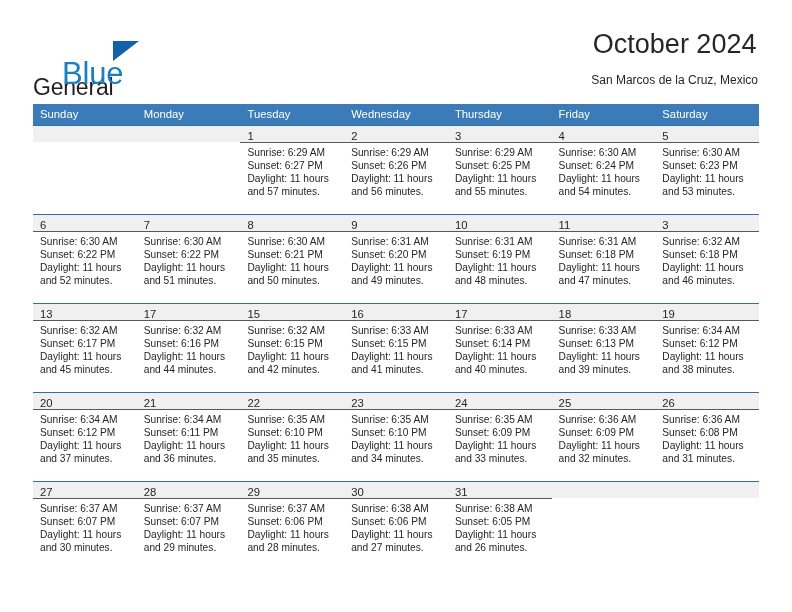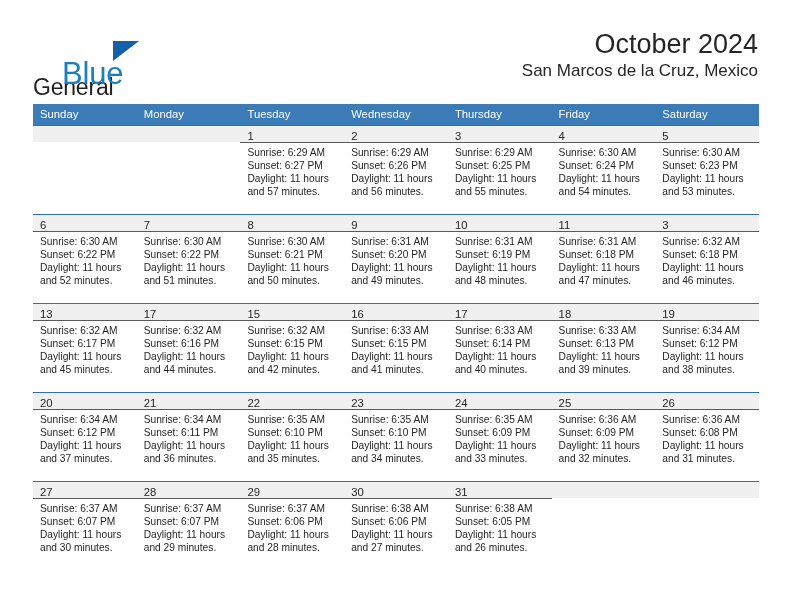--- a/index.html
+++ b/index.html
@@ -61,33 +61,33 @@
     top: 7px;
     width: 0;
     height: 0;
     border-left: 26px solid #1361a8;
     border-bottom: 20px solid transparent;
   }
   .title-block {
     position: absolute;
     right: 34px;
     top: 28px;
-    text-align: right;
+    text-align: center;
   }
   .cal-title {
     font-size: 27px;
     color: #262626;
     line-height: 32px;
     white-space: nowrap;
   }
   .cal-subtitle {
-    font-size: 17px;
+    font-size: 12px;
     color: #262626;
     line-height: 18px;
-    margin-top: 2px;
+    margin-top: 11px;
     white-space: nowrap;
   }
 
   
   .calendar {
     position: absolute;
     left: 33px;
     top: 104px;
     width: 726px;
   }

